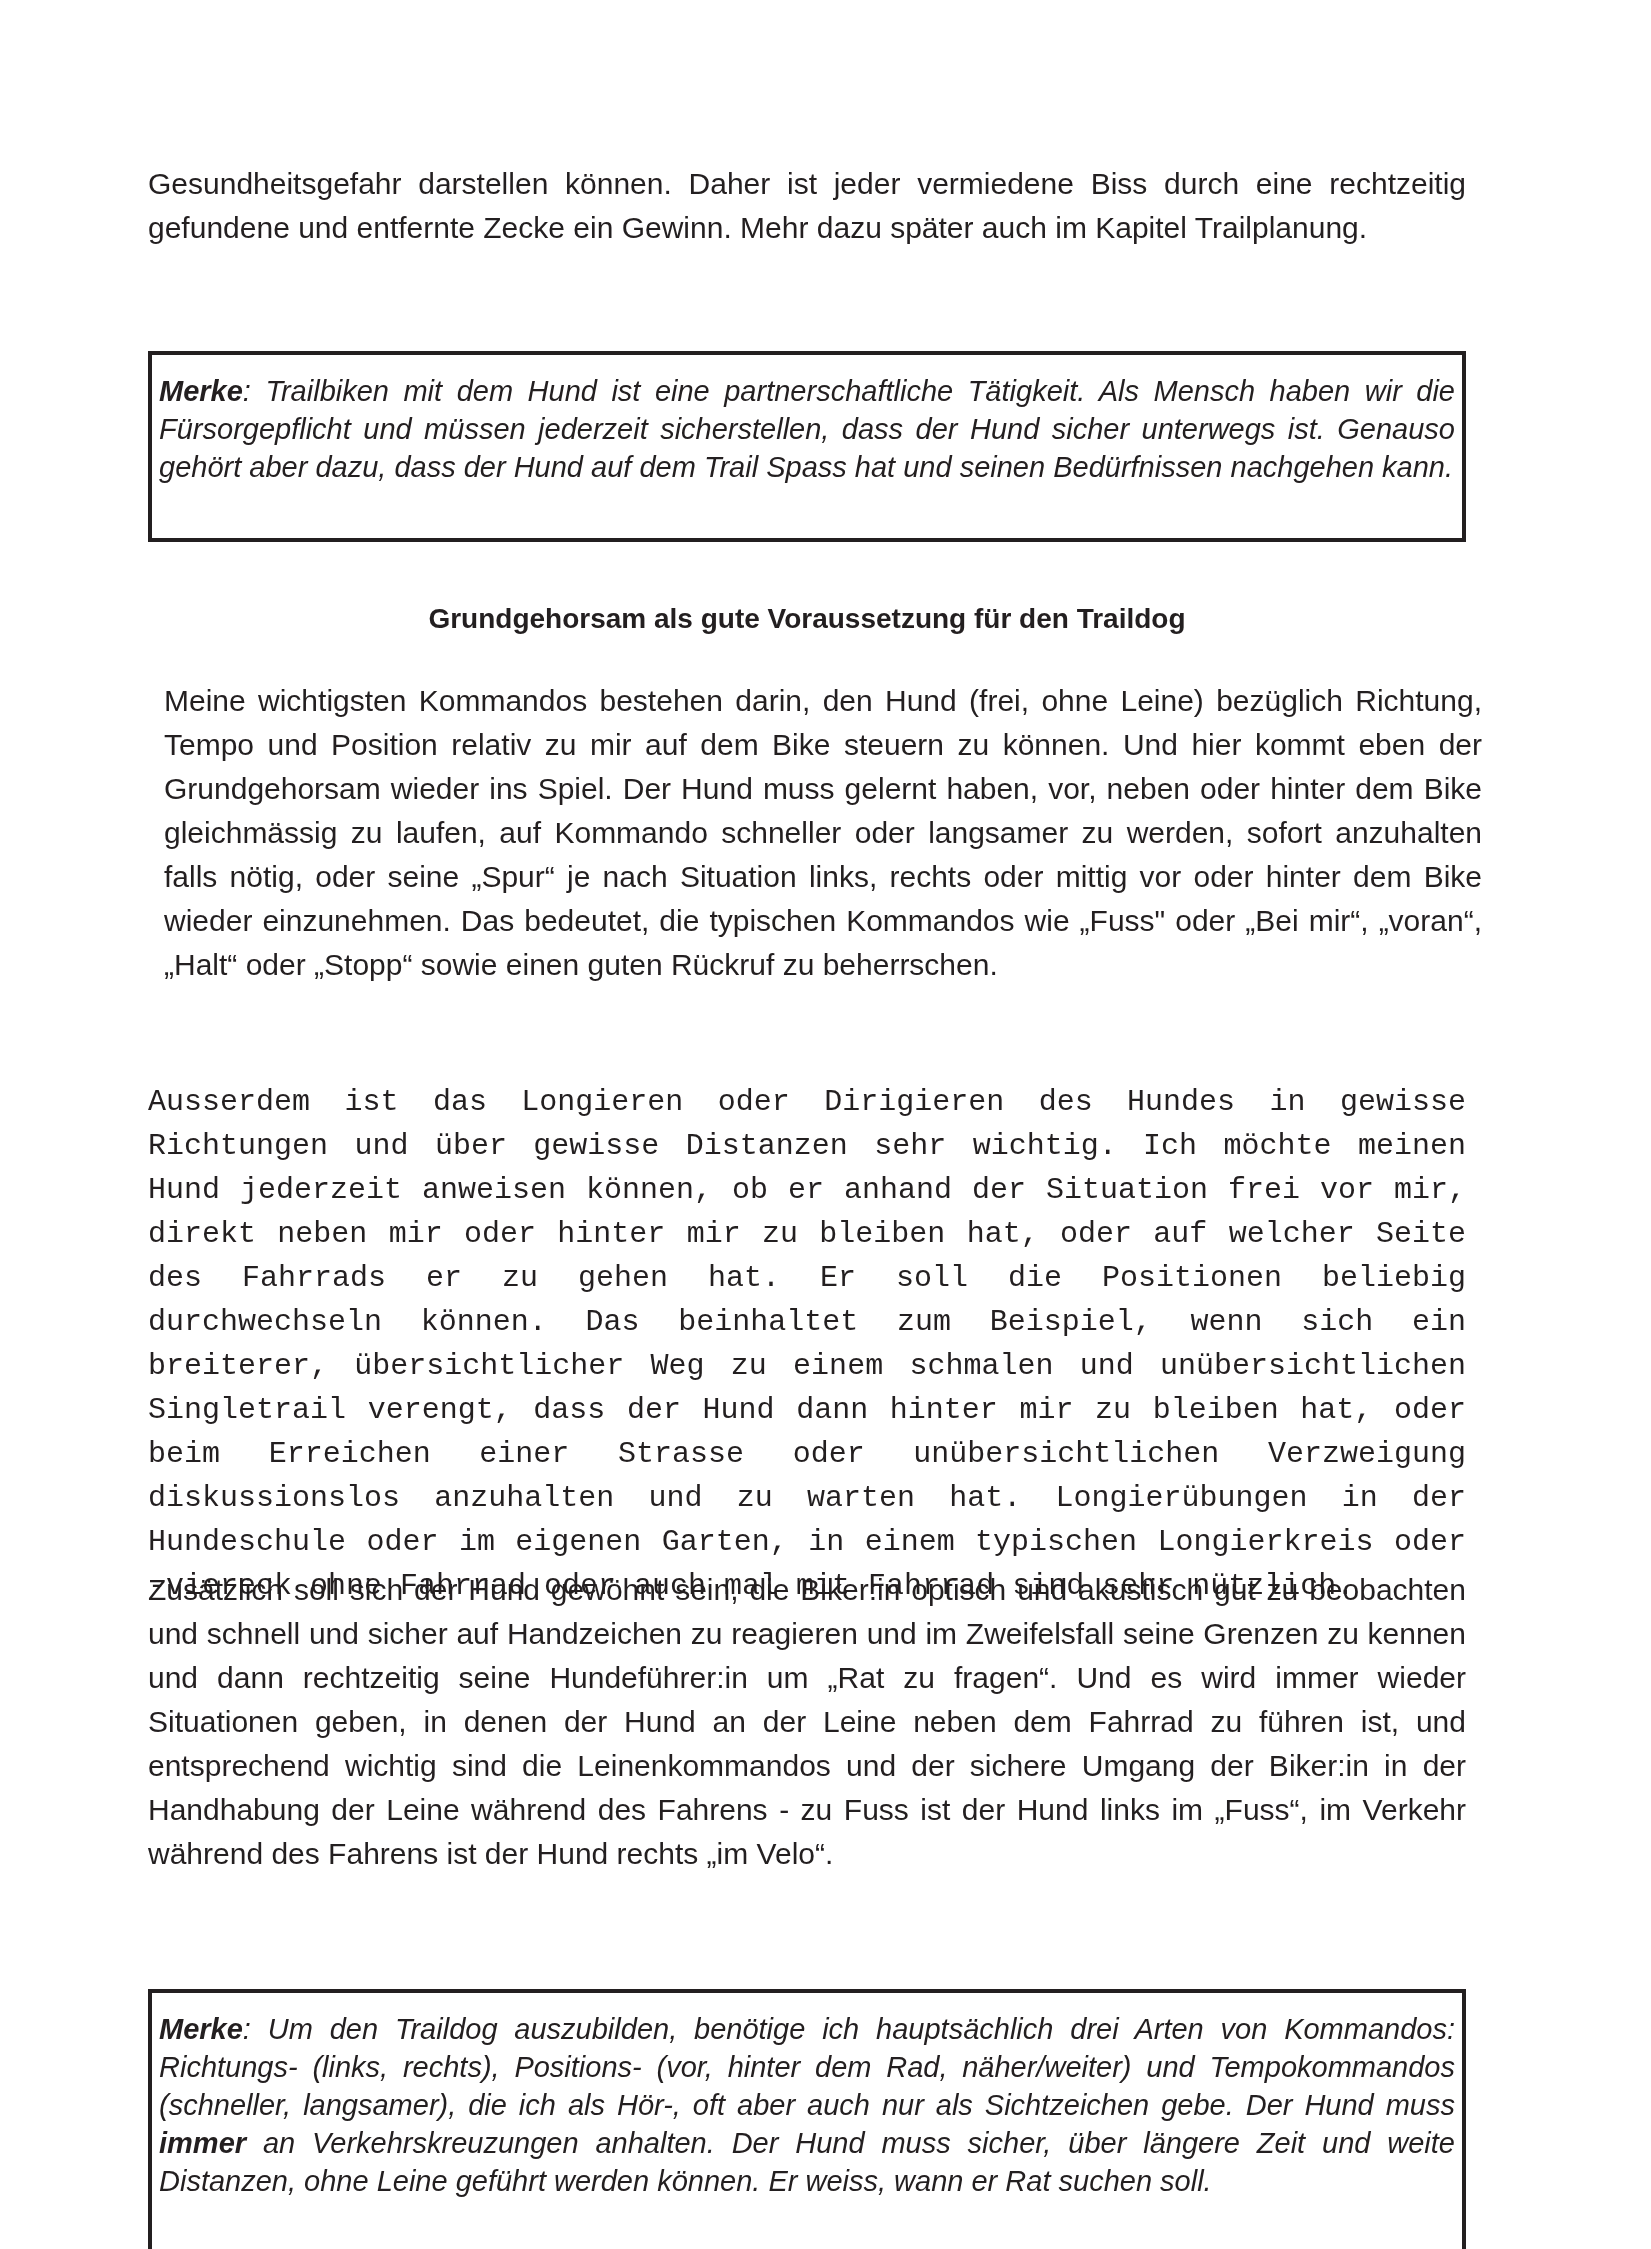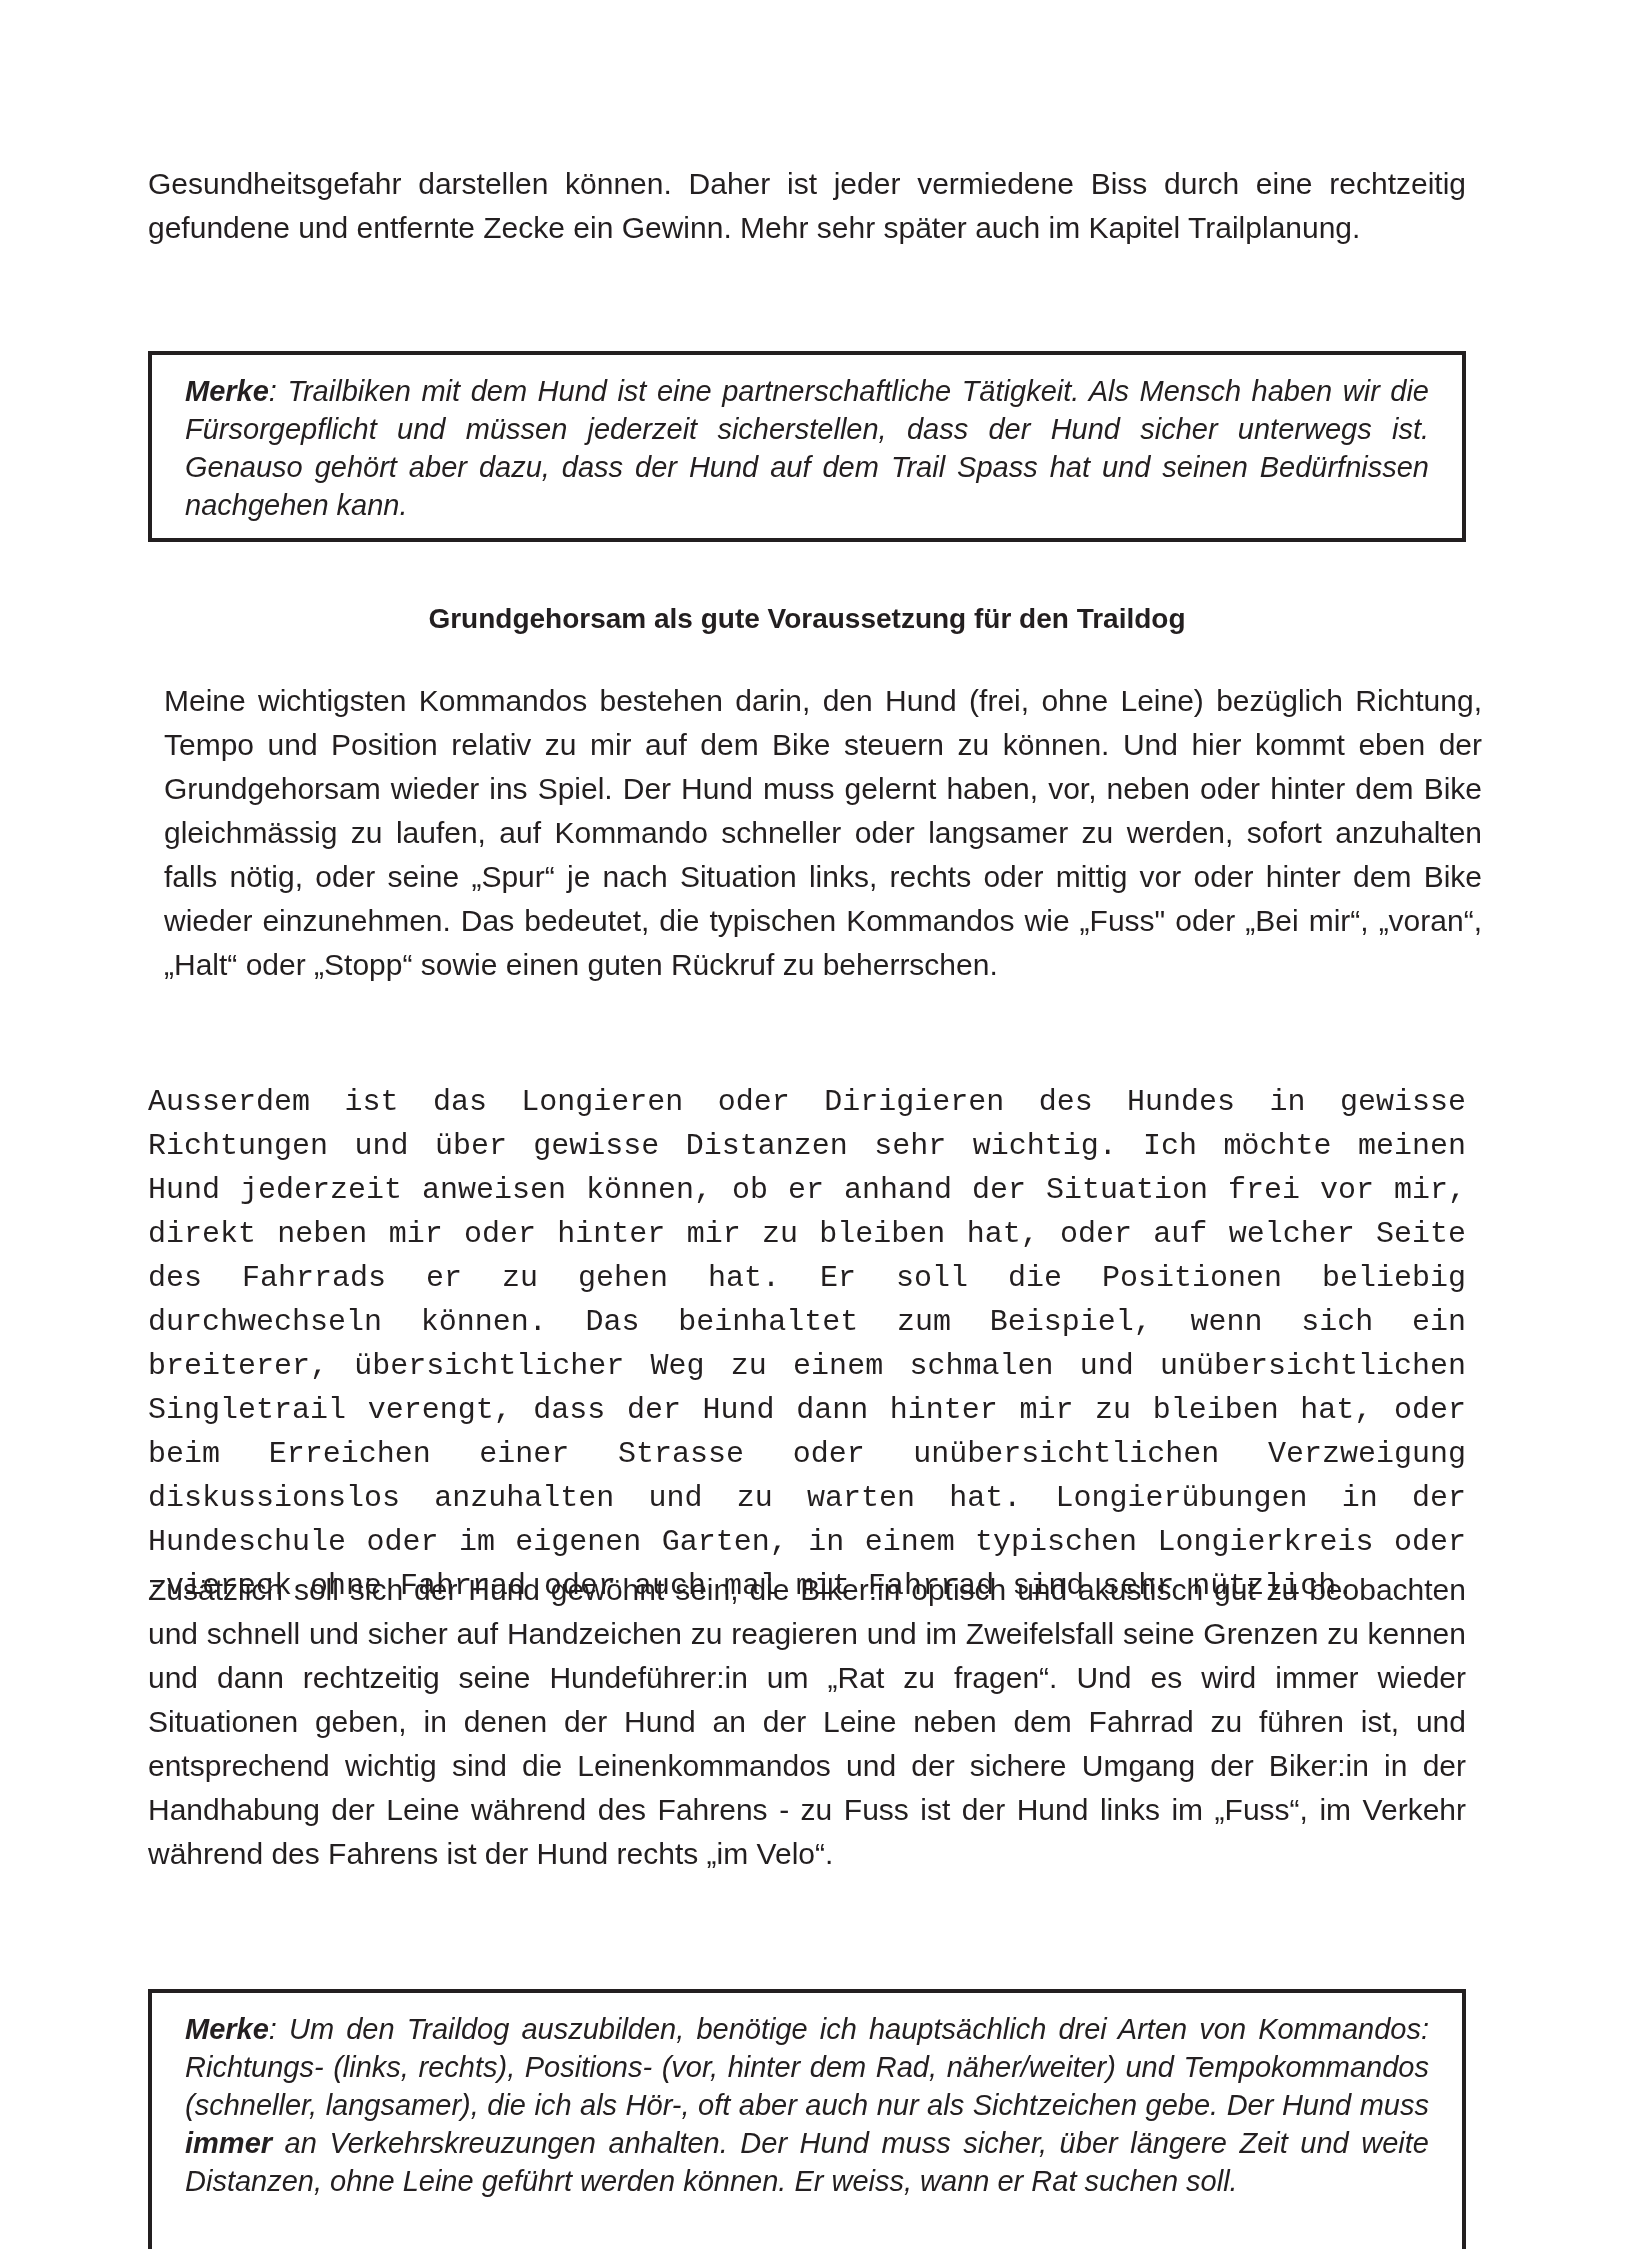--- a/index.html
+++ b/index.html
@@ -2,36 +2,36 @@
 <html style="font-size:7.2px"><head>
 <meta charset="utf-8">
 <style>
   html, body { margin: 0; padding: 0; background: #ffffff; }
   body { width: 1652px; height: 2494px; position: relative; overflow: hidden;
          font-family: "Liberation Sans", sans-serif; color: #231f20; }
   .page { position: absolute; left: 148px; top: 0; width: 1318px; }
   p { margin: 0; text-align: justify; font-size: 30px; line-height: 44px; }
   .p1 { position: absolute; top: 162px; left: 0; width: 100%; }
   .box { position: absolute; left: 0; width: 100%; box-sizing: border-box;
-         border: 4.5px solid #231f20; padding: 17px 33px; }
+         border: 4.5px solid #231f20; padding: 17px 7px; }
   .box p { font-style: italic; font-size: 29px; line-height: 38px; }
   .box1 { top: 351px; height: 191px; }
   .box2 { top: 1989px; height: 281px; }
   .box b { font-weight: bold; }
   h2 { position: absolute; top: 594px; left: 0; width: 100%; margin: 0;
        text-align: center; font-size: 28px; font-weight: bold; line-height: 49px; }
   .p2 { position: absolute; top: 679px; left: 16px; width: 100%; }
   .p3 { position: absolute; top: 1080px; left: 0; width: 100%; font-family: Liberation Mono, monospace; }
   .p4 { position: absolute; top: 1568px; left: 0; width: 100%; }
 </style>
 </head>
 <body>
 
 <div class="page">
-  <p class="p1">Gesundheitsgefahr darstellen können. Daher ist jeder vermiedene Biss durch eine rechtzeitig gefundene und entfernte Zecke ein Gewinn. Mehr sehr später auch im Kapitel Trailplanung.</p>
+  <p class="p1">Gesundheitsgefahr darstellen können. Daher ist jeder vermiedene Biss durch eine rechtzeitig gefundene und entfernte Zecke ein Gewinn. Mehr dazu später auch im Kapitel Trailplanung.</p>
 
   <div class="box box1">
     <p><b>Merke</b><span>: Trailbiken mit dem Hund ist eine partnerschaftliche Tätigkeit. Als Mensch haben wir die Fürsorgepflicht und müssen jederzeit sicherstellen, dass der Hund sicher unterwegs ist. Genauso gehört aber dazu, dass der Hund auf dem Trail Spass hat und seinen Bedürfnissen nachgehen kann.</span></p>
   </div>
 
   <h2>Grundgehorsam als gute Voraussetzung für den Traildog</h2>
 
   <p class="p2">Meine wichtigsten Kommandos bestehen darin, den Hund (frei, ohne Leine) bezüglich Richtung, Tempo und Position relativ zu mir auf dem Bike steuern zu können. Und hier kommt eben der Grundgehorsam wieder ins Spiel. Der Hund muss gelernt haben, vor, neben oder hinter dem Bike gleichmässig zu laufen, auf Kommando schneller oder langsamer zu werden, sofort anzuhalten falls nötig, oder seine „Spur“ je nach Situation links, rechts oder mittig vor oder hinter dem Bike wieder einzunehmen. Das bedeutet, die typischen Kommandos wie „Fuss" oder „Bei mir“, „voran“, „Halt“ oder „Stopp“ sowie einen guten Rückruf zu beherrschen.</p>
   <p class="p3">Ausserdem ist das Longieren oder Dirigieren des Hundes in gewisse Richtungen und über gewisse Distanzen sehr wichtig. Ich möchte meinen Hund jederzeit anweisen können, ob er anhand der Situation frei vor mir, direkt neben mir oder hinter mir zu bleiben hat, oder auf welcher Seite des Fahrrads er zu gehen hat. Er soll die Positionen beliebig durchwechseln können. Das beinhaltet zum Beispiel, wenn sich ein breiterer, übersichtlicher Weg zu einem schmalen und unübersichtlichen Singletrail verengt, dass der Hund dann hinter mir zu bleiben hat, oder beim Erreichen einer Strasse oder unübersichtlichen Verzweigung diskussionslos anzuhalten und zu warten hat. Longierübungen in der Hundeschule oder im eigenen Garten, in einem typischen Longierkreis oder -viereck ohne Fahrrad oder auch mal mit Fahrrad sind sehr nützlich.</p>
   <p class="p4">Zusätzlich soll sich der Hund gewöhnt sein, die Biker:in optisch und akustisch gut zu beobachten und schnell und sicher auf Handzeichen zu reagieren und im Zweifelsfall seine Grenzen zu kennen und dann rechtzeitig seine Hundeführer:in um „Rat zu fragen“. Und es wird immer wieder Situationen geben, in denen der Hund an der Leine neben dem Fahrrad zu führen ist, und entsprechend wichtig sind die Leinenkommandos und der sichere Umgang der Biker:in in der Handhabung der Leine während des Fahrens - zu Fuss ist der Hund links im „Fuss“, im Verkehr während des Fahrens ist der Hund rechts „im Velo“.</p>

